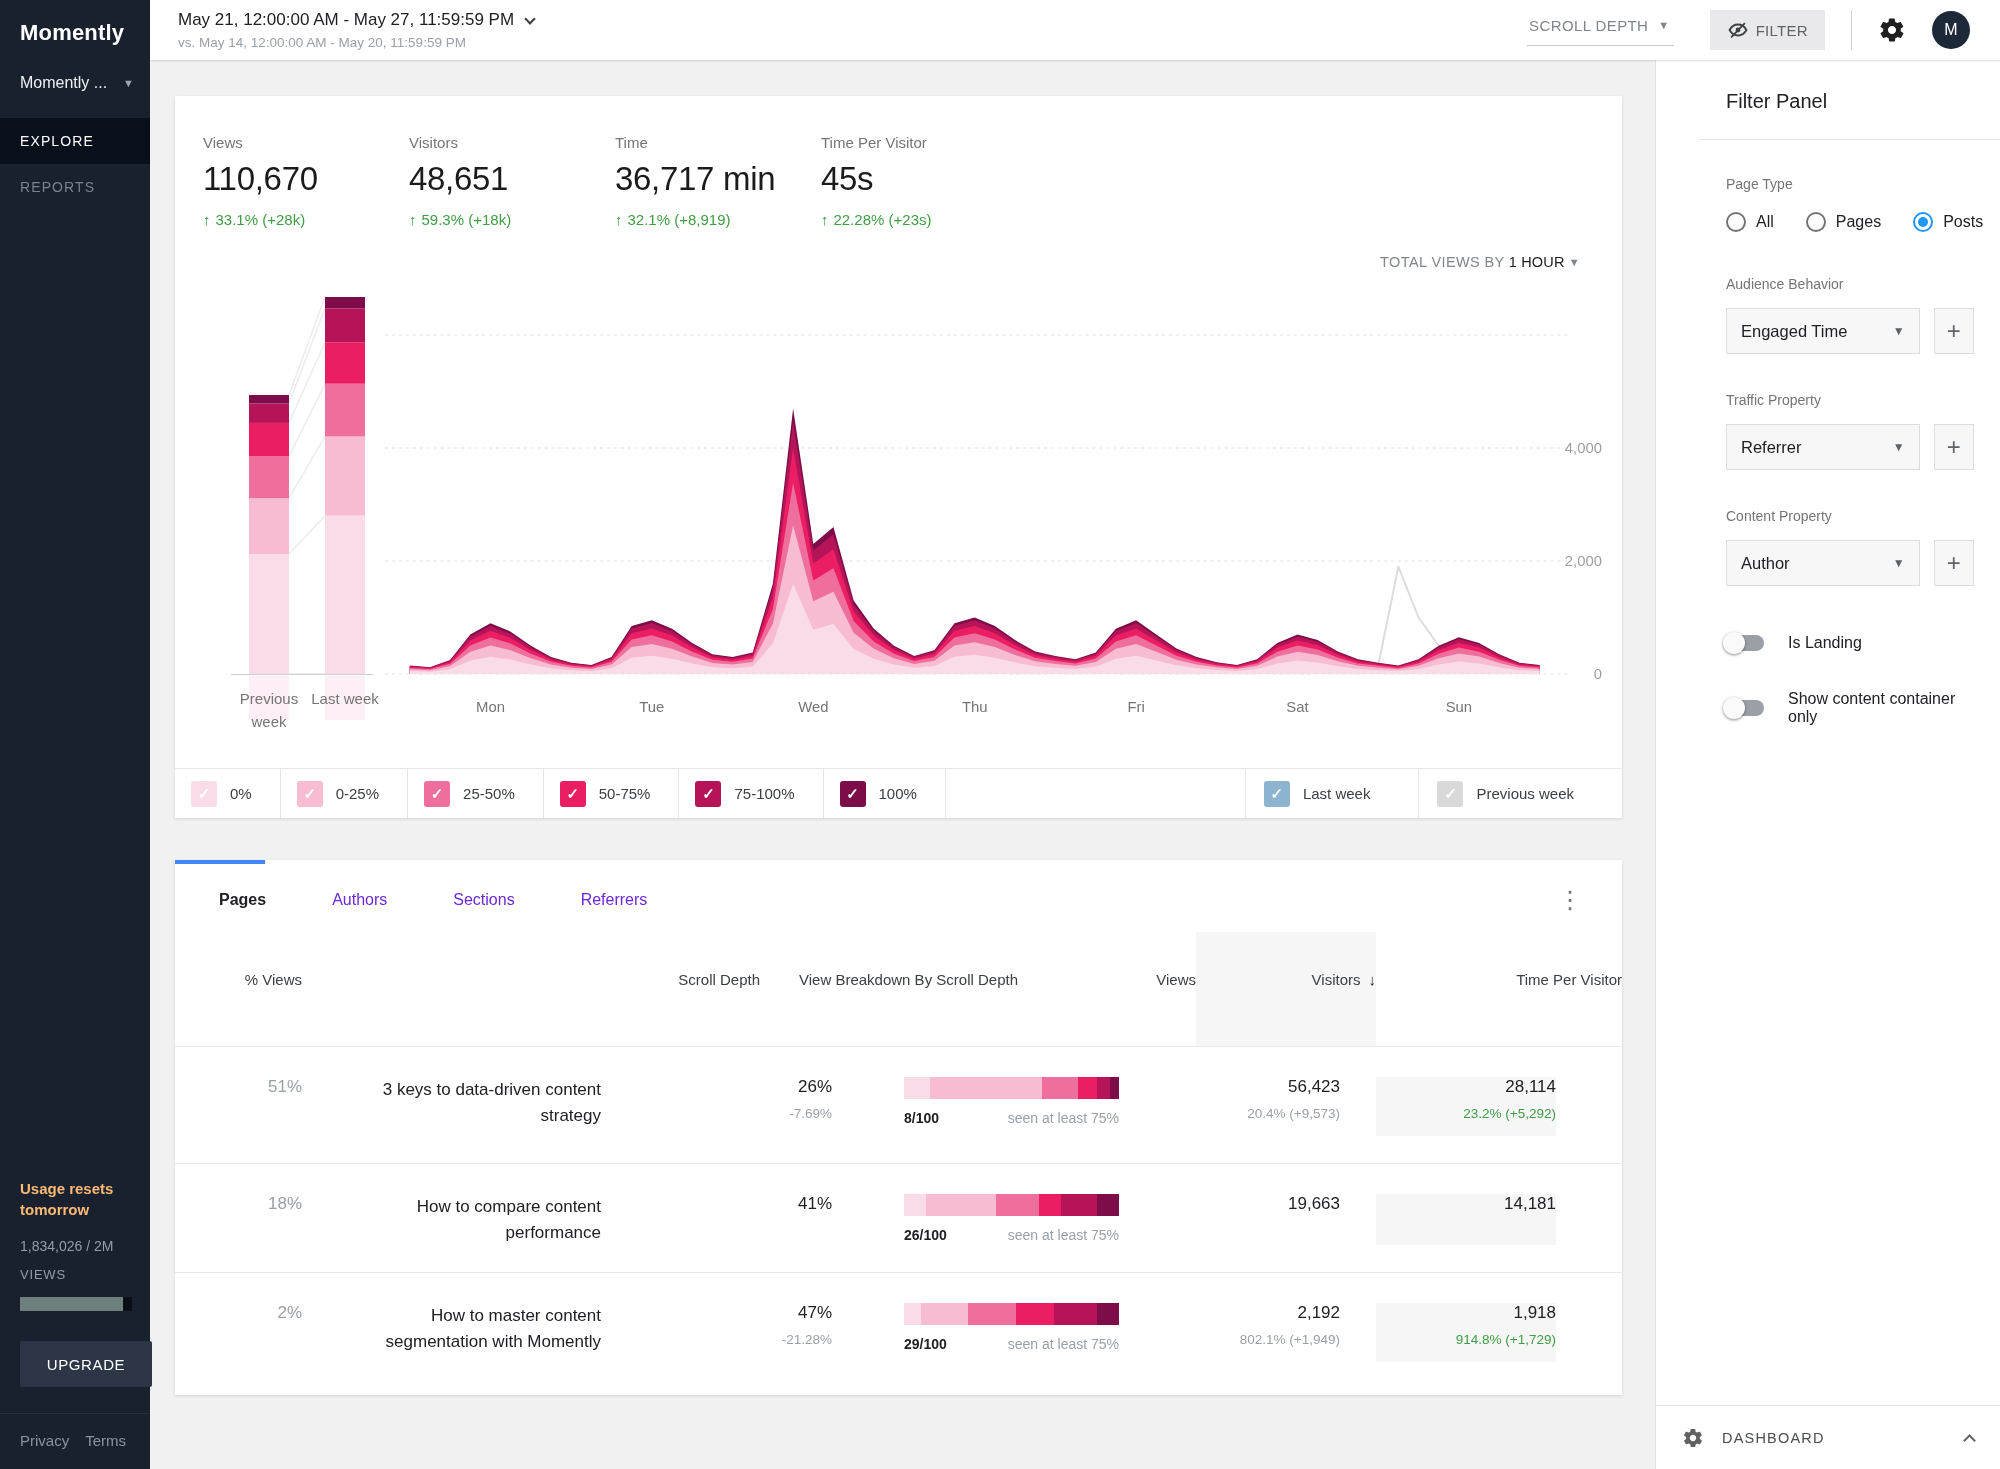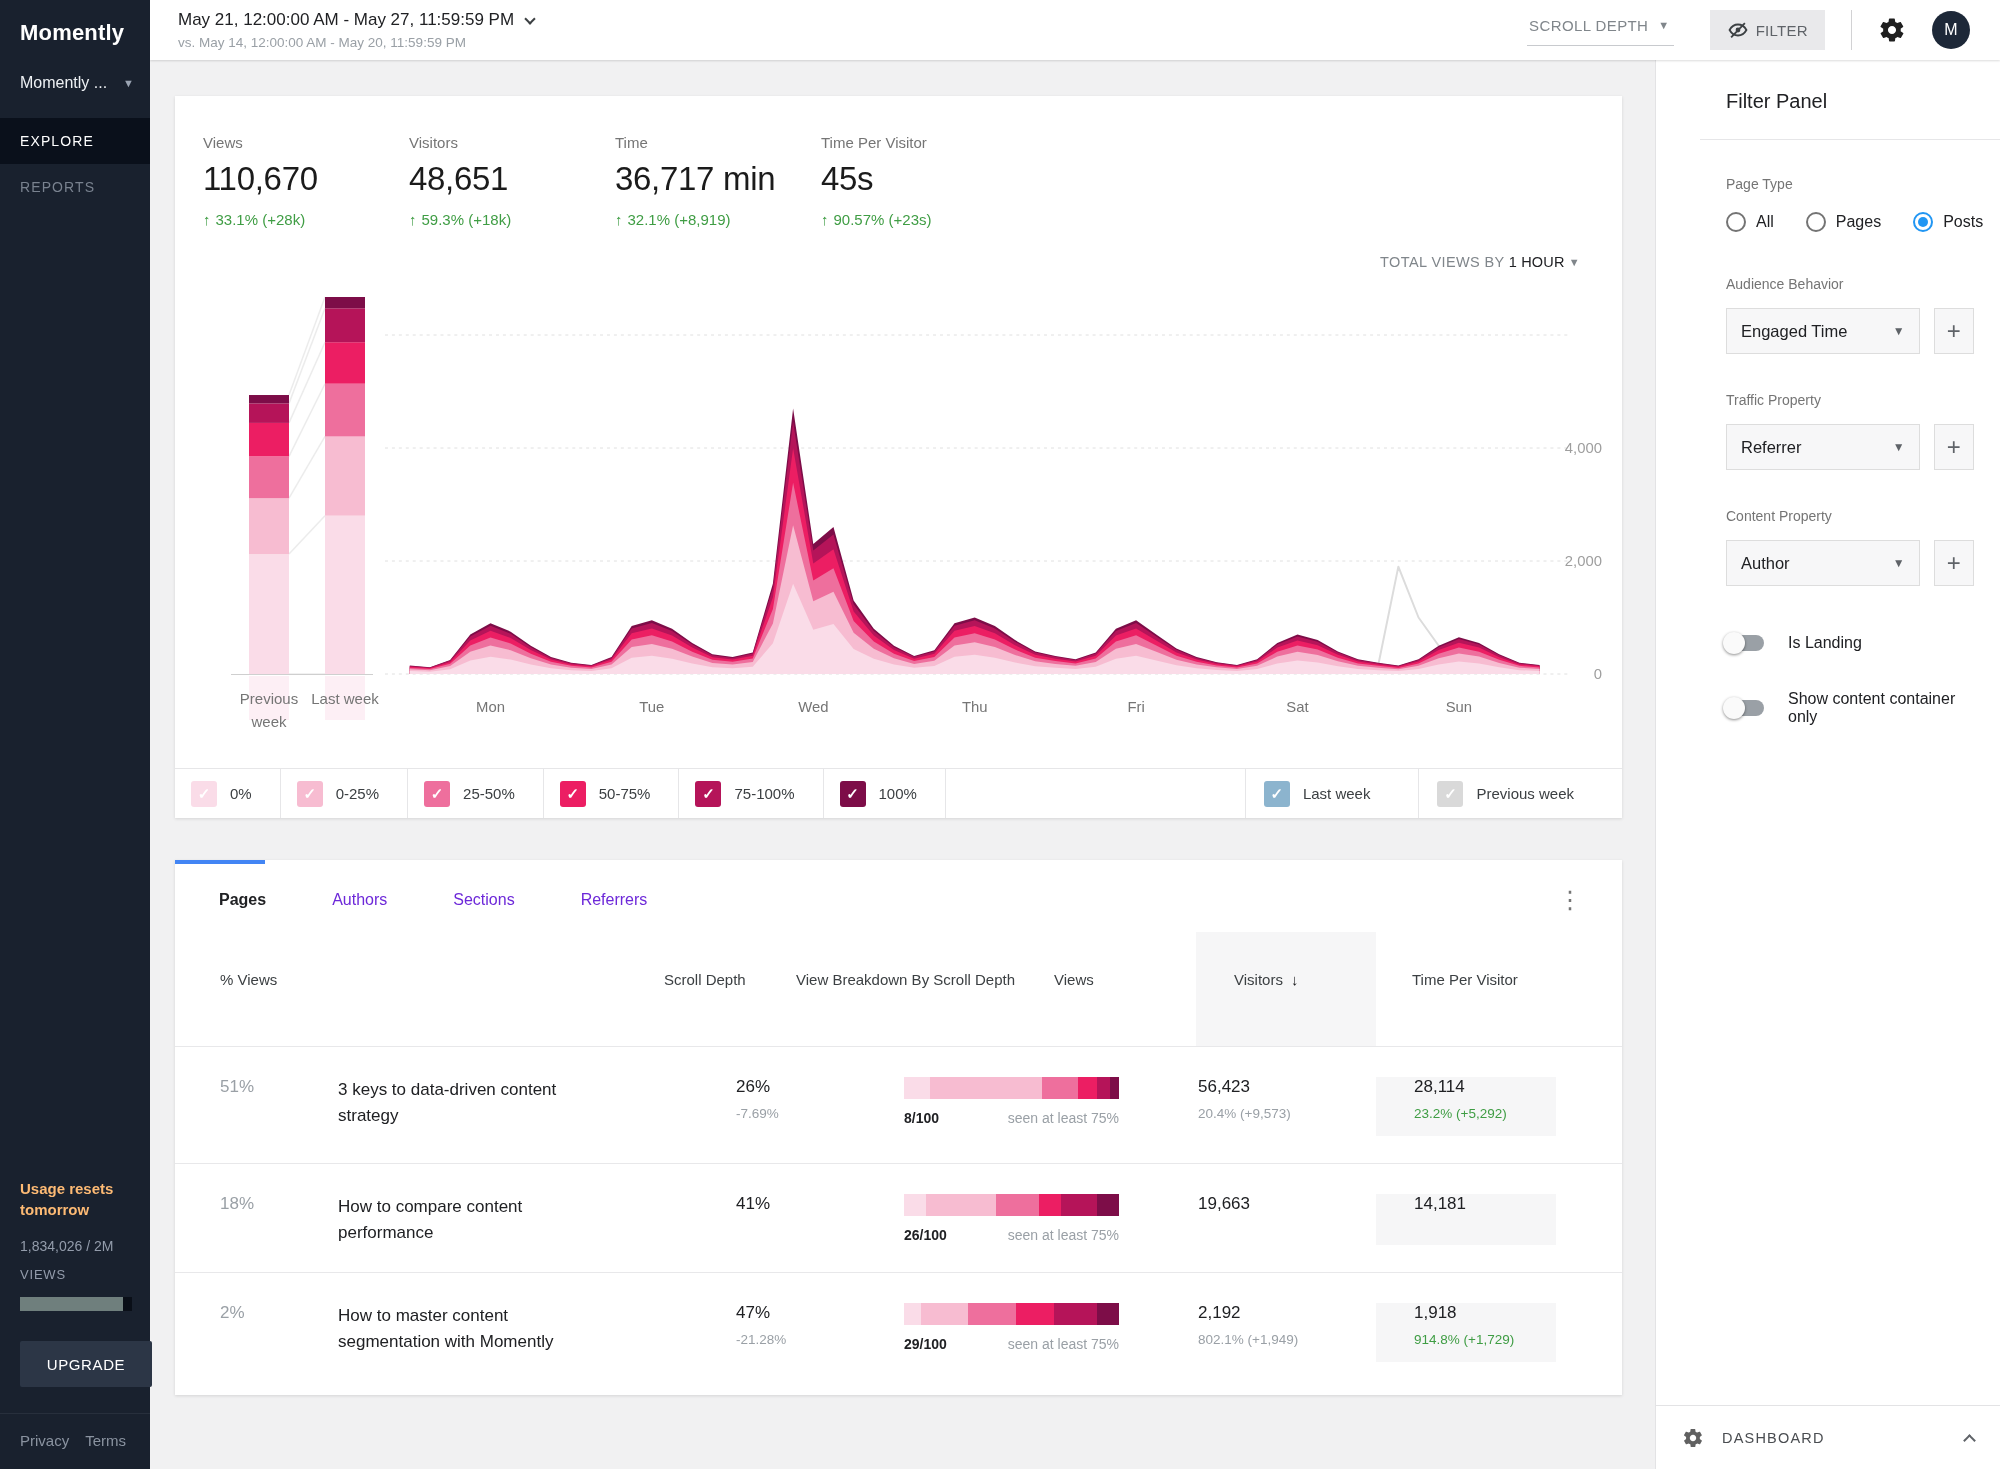--- a/index.html
+++ b/index.html
@@ -64,21 +64,21 @@
   .lg-lab { font-size:15px; color:#3c4043; }
 
   
   .table-panel { margin-top:42px; position:relative; height:535px; overflow:hidden; }
   .tab-indicator { position:absolute; top:0; left:0; width:90px; height:4px; background:#4285f4; }
   .tabs-row { display:flex; gap:66px; padding:28px 40px 20px 44px; align-items:center; }
   .tab { font-size:16px; color:#6d28d9; cursor:pointer; }
   .tab.active { color:#202124; font-weight:700; }
   .kebab { margin-left:auto; color:#757575; font-size:24px; line-height:1; cursor:pointer; }
 
-  .thead, .trow { display:grid; grid-template-columns:127px 318px 140px 258px 178px 180px 1fr; }
+  .thead, .trow { display:grid; grid-template-columns:127px 318px 140px 258px 178px 180px 1fr;text-align:right; }
   .thead { height:114px; }
   .th { font-size:15px; color:#3c4043; padding-top:36px; line-height:1.55; }
   .c0 { padding-left:45px; }
   .c2 { padding-left:44px; }
   .c3 { padding-left:36px; }
   .c4 { padding-left:36px; }
   .c5 { padding-left:38px; }
   .c6 { padding-left:36px; }
   .hl { background:#f6f6f7; }
   .sort { font-weight:700; color:#202124; margin-left:8px; }
@@ -206,21 +206,21 @@
             <div class="stat-change">
               <span>↑</span>
               <span>32.1% (+8,919)</span>
             </div>
           </div>
           <div class="stat">
             <div class="stat-label">Time Per Visitor</div>
             <div class="stat-value">45s</div>
             <div class="stat-change">
               <span>↑</span>
-              <span>90.57% (+23s)</span>
+              <span>22.28% (+23s)</span>
             </div>
           </div>
         </div>
 
       <div class="chart-section">
         <div class="chart-control">
           <span>TOTAL VIEWS BY</span>
           <span class="val">1 HOUR</span>
           <span class="metric-caret">▼</span>
         </div>

